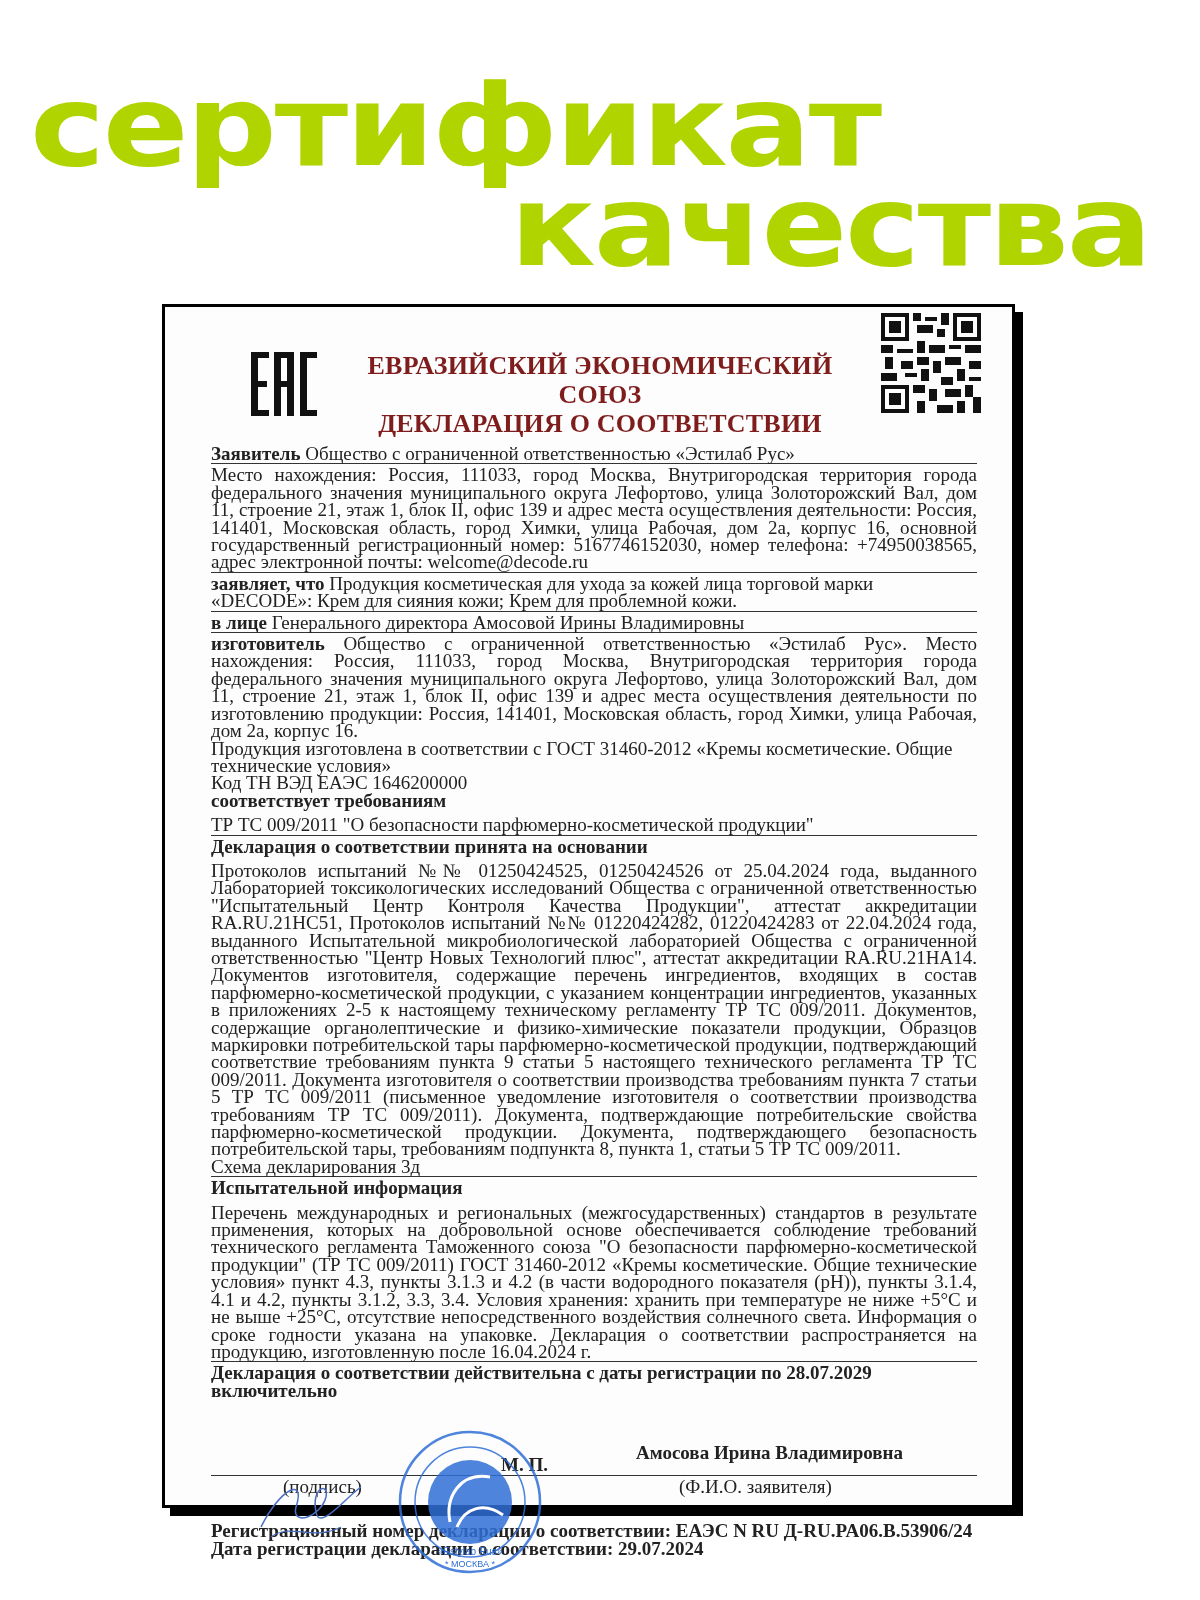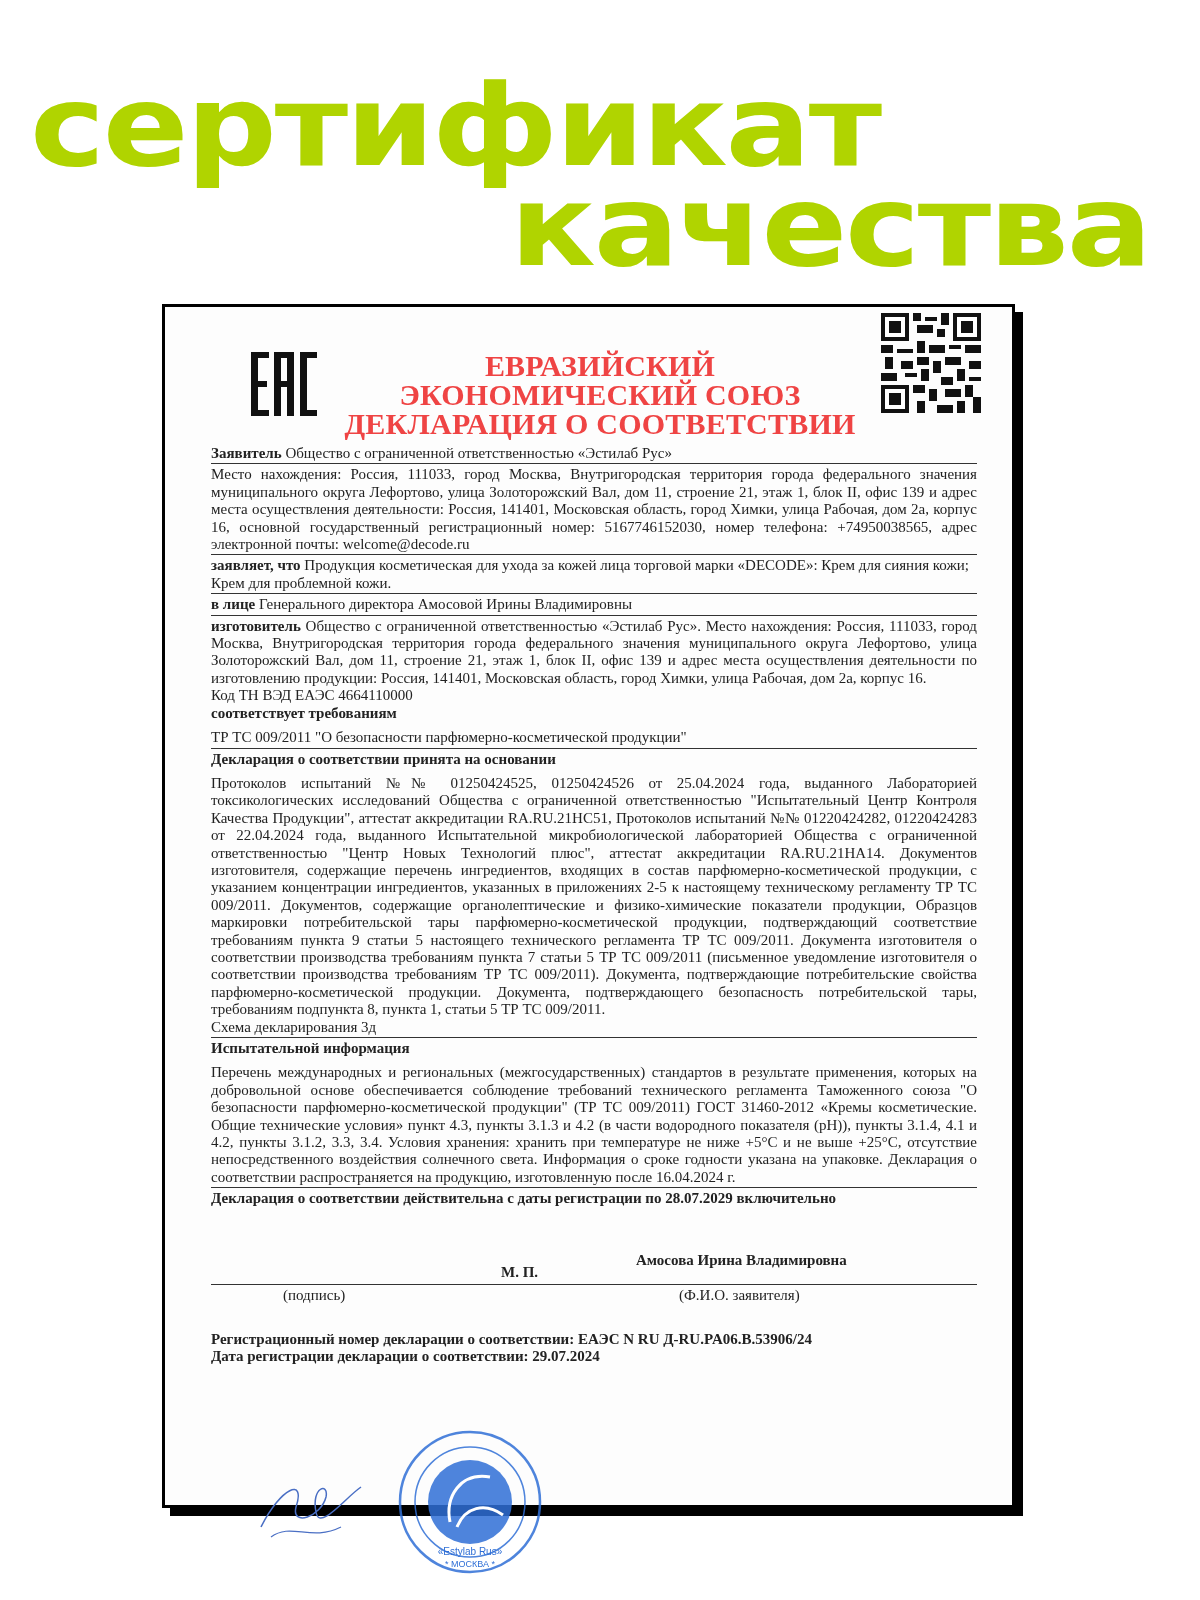--- a/index.html
+++ b/index.html
@@ -3,24 +3,24 @@
 <meta charset="utf-8">
 <style>
   html, body { margin: 0; padding: 0; }
   body { width: 1200px; height: 1600px; background: #ffffff; position: relative; overflow: hidden; font-family: "Liberation Serif", serif; }
   .headline { position: absolute; font-family: "DejaVu Sans", sans-serif; font-weight: bold; color: #b0d400; letter-spacing: -2px; line-height: 1; }
   .headline.l1 { left: 30px; top: 70px; font-size: 112px; transform: scaleX(1.13); transform-origin: left top; }
   .headline.l2 { left: 510px; top: 170px; font-size: 112px; transform: scaleX(1.13); transform-origin: left top; }
 
   .page { position: absolute; left: 162px; top: 304px; width: 853px; height: 1204px; background: #fdfdfd; border: 3px solid #000; box-shadow: 8px 8px 0 0 #000; box-sizing: border-box; }
   .eac { position: absolute; left: 86px; top: 45px; width: 66px; height: 64px; }
-  .title { position: absolute; left: 170px; top: 44px; width: 530px; text-align: center; font-size: 30px; font-weight: bold; line-height: 29px; color: #ef4444; letter-spacing: 0.2px; }
+  .title { position: absolute; left: 170px; top: 44px; width: 530px; text-align: center; font-size: 26px; font-weight: bold; line-height: 29px; color: #7f1d1d; letter-spacing: 0.2px; }
   .qr { position: absolute; left: 716px; top: 6px; width: 100px; height: 100px; }
 
-  .body { position: absolute; left: 46px; top: 138px; width: 766px; font-size: 15px; line-height: 17.4px; color: #222; }
+  .body { position: absolute; left: 46px; top: 138px; width: 766px; font-size: 19px; line-height: 17.4px; color: #222; }
   .row { border-bottom: 1.5px solid #333; padding-bottom: 1px; margin-bottom: 2px; }
   .nb { border-bottom: none; }
   .just { text-align: justify; text-align-last: left; }
   b { font-weight: bold; }
   .sp { height: 7px; }
 
   .sigrow { position: relative; height: 60px; margin-top: 16px; border-bottom: 1.5px solid #333; font-weight: bold; }
   .sig-labels { position: relative; height: 22px; }
   .stamp { position: absolute; left: 230px; top: 1120px; width: 150px; height: 150px; }
   .signature { position: absolute; left: 86px; top: 1160px; width: 120px; height: 80px; }
@@ -98,21 +98,22 @@
         <rect x="23" y="21" width="2" height="4"></rect>
     </g>
   </svg>
 
   <div class="body">
     <div class="row"><b>Заявитель</b> <span>Общество с ограниченной ответственностью «Эстилаб Рус»</span></div>
     <div class="row just">Место нахождения: Россия, 111033, город Москва, Внутригородская территория города федерального значения муниципального округа Лефортово, улица Золоторожский Вал, дом 11, строение 21, этаж 1, блок II, офис 139 и адрес места осуществления деятельности: Россия, 141401, Московская область, город Химки, улица Рабочая, дом 2а, корпус 16, основной государственный регистрационный номер: 5167746152030, номер телефона: +74950038565, адрес электронной почты: welcome@decode.ru</div>
     <div class="row"><b>заявляет, что</b> <span>Продукция косметическая для ухода за кожей лица торговой марки «DECODE»: Крем для сияния кожи; Крем для проблемной кожи.</span></div>
     <div class="row"><b>в лице</b> <span>Генерального директора Амосовой Ирины Владимировны</span></div>
     <div class="nb just"><b>изготовитель</b> <span>Общество с ограниченной ответственностью «Эстилаб Рус». Место нахождения: Россия, 111033, город Москва, Внутригородская территория города федерального значения муниципального округа Лефортово, улица Золоторожский Вал, дом 11, строение 21, этаж 1, блок II, офис 139 и адрес места осуществления деятельности по изготовлению продукции: Россия, 141401, Московская область, город Химки, улица Рабочая, дом 2а, корпус 16.</span></div>
-    <div class="nb">Код ТН ВЭД ЕАЭС 4664110000</div>
+    <div class="nb">Продукция изготовлена в соответствии с ГОСТ 31460-2012 «Кремы косметические. Общие технические условия»</div>
+    <div class="nb">Код ТН ВЭД ЕАЭС 1646200000</div>
     <div class="nb"><b>соответствует требованиям</b></div>
     <div class="sp"></div>
     <div class="row">ТР ТС 009/2011 "О безопасности парфюмерно-косметической продукции"</div>
     <div class="nb"><b>Декларация о соответствии принята на основании</b></div>
     <div class="sp"></div>
     <div class="nb just">Протоколов испытаний №№ 01250424525, 01250424526 от 25.04.2024 года, выданного Лабораторией токсикологических исследований Общества с ограниченной ответственностью "Испытательный Центр Контроля Качества Продукции", аттестат аккредитации RA.RU.21НС51, Протоколов испытаний №№ 01220424282, 01220424283 от 22.04.2024 года, выданного Испытательной микробиологической лабораторией Общества с ограниченной ответственностью "Центр Новых Технологий плюс", аттестат аккредитации RA.RU.21НА14. Документов изготовителя, содержащие перечень ингредиентов, входящих в состав парфюмерно-косметической продукции, с указанием концентрации ингредиентов, указанных в приложениях 2-5 к настоящему техническому регламенту ТР ТС 009/2011. Документов, содержащие органолептические и физико-химические показатели продукции, Образцов маркировки потребительской тары парфюмерно-косметической продукции, подтверждающий соответствие требованиям пункта 9 статьи 5 настоящего технического регламента ТР ТС 009/2011. Документа изготовителя о соответствии производства требованиям пункта 7 статьи 5 ТР ТС 009/2011 (письменное уведомление изготовителя о соответствии производства требованиям ТР ТС 009/2011). Документа, подтверждающие потребительские свойства парфюмерно-косметической продукции. Документа, подтверждающего безопасность потребительской тары, требованиям подпункта 8, пункта 1, статьи 5 ТР ТС 009/2011.</div>
     <div class="row">Схема декларирования 3д</div>
     <div class="nb"><b>Испытательной информация</b></div>
     <div class="sp"></div>
     <div class="row just">Перечень международных и региональных (межгосударственных) стандартов в результате применения, которых на добровольной основе обеспечивается соблюдение требований технического регламента Таможенного союза "О безопасности парфюмерно-косметической продукции" (ТР ТС 009/2011) ГОСТ 31460-2012 «Кремы косметические. Общие технические условия» пункт 4.3, пункты 3.1.3 и 4.2 (в части водородного показателя (pH)), пункты 3.1.4, 4.1 и 4.2, пункты 3.1.2, 3.3, 3.4. Условия хранения: хранить при температуре не ниже +5°С и не выше +25°С, отсутствие непосредственного воздействия солнечного света. Информация о сроке годности указана на упаковке. Декларация о соответствии распространяется на продукцию, изготовленную после 16.04.2024 г.</div>

